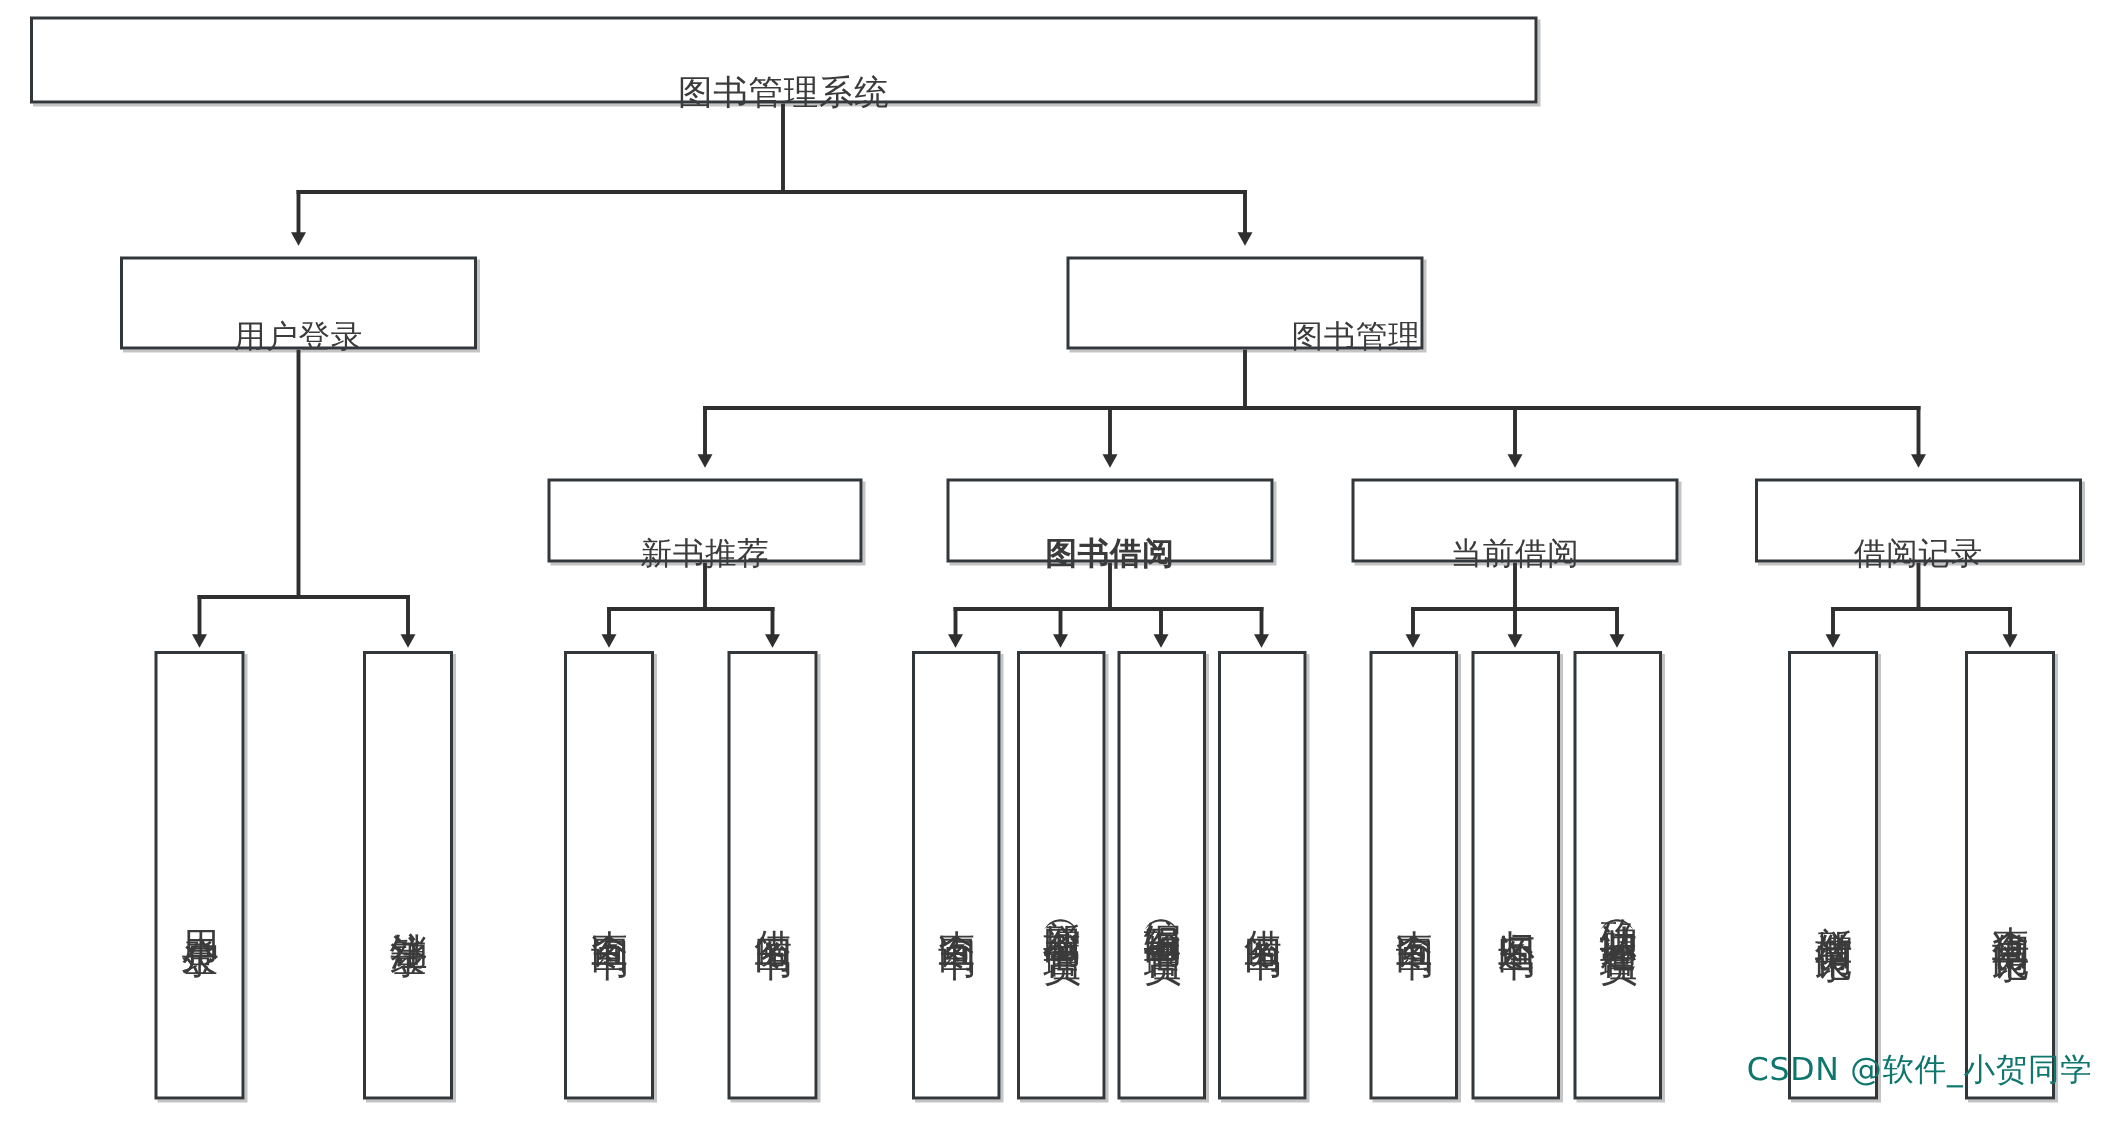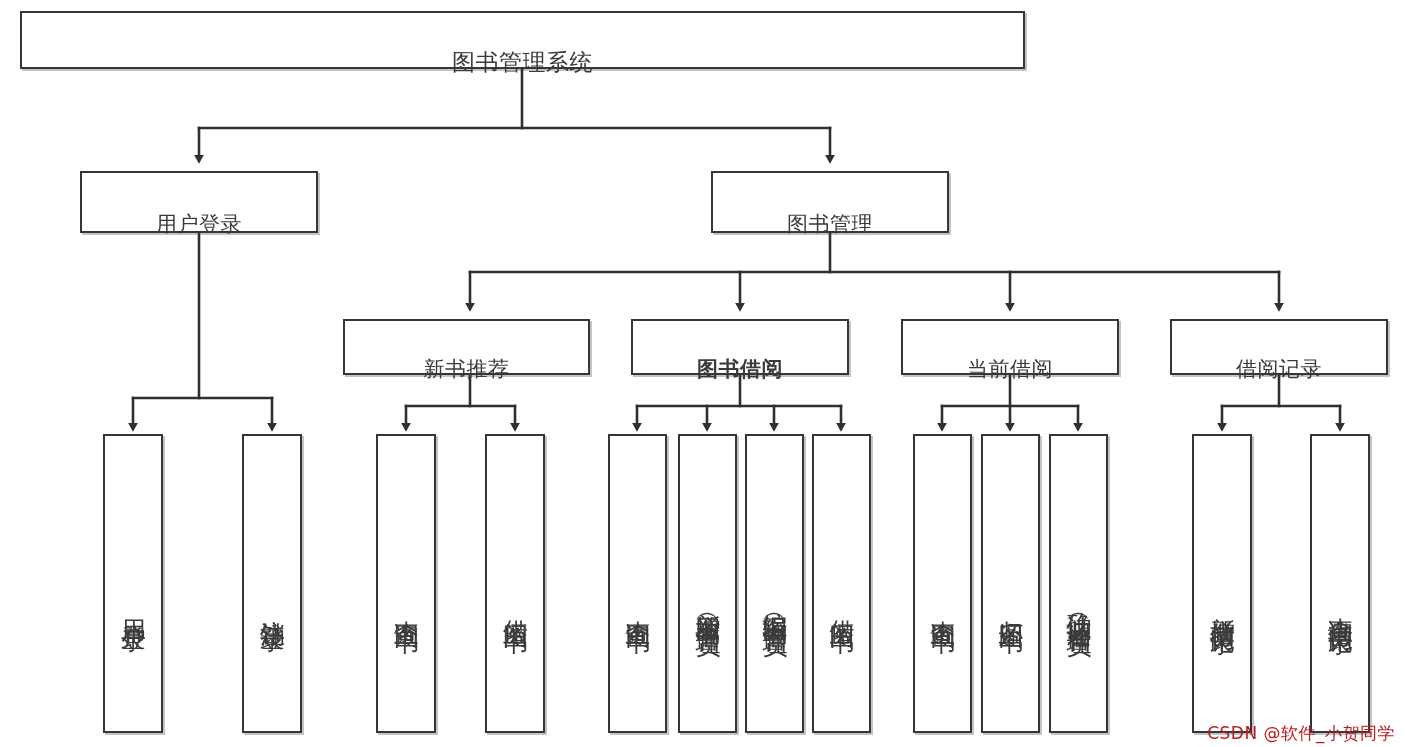--- a/index.html
+++ b/index.html
@@ -47,23 +47,23 @@
     font-size:25px;
     line-height:1.12;
     letter-spacing:3px;
     white-space:normal;
     max-height:268px;
   }
 
   #watermark{
     position:absolute;
     right:10px;
-    bottom:2px;
-    font-size:17px;
-    color:#b91c1c;
+    bottom:20px;
+    font-size:21px;
+    color:#0f766e;
     letter-spacing:0.5px;
     white-space:nowrap;
     pointer-events:none;
   }
 </style>
 </head>
 <body>
 
 <div id="diagram">
 
@@ -118,25 +118,25 @@
     </g>
   </svg>
 
   <div class="node root" style="left:20px;top:11px;width:1005px;height:58px;">
     <span class="label">图书管理系统</span>
   </div>
 
   <div class="node lvl2" style="left:80px;top:171px;width:238px;height:62px;">
     <span class="label">用户登录</span>
   </div>
-  <div class="node lvl2" style="left:711px;top:171px;width:238px;height:62px;">
+  <div class="node lvl2" style="left:711px;top:171px;width:238px;height:62px;justify-content:flex-end;">
     <span class="label">图书管理</span>
   </div>
 
-  <div class="node lvl3" style="left:343px;top:319px;width:247px;height:56px;">
+  <div class="node lvl3" style="left:365px;top:319px;width:210px;height:56px;">
     <span class="label">新书推荐</span>
   </div>
   <div class="node lvl3" style="left:631px;top:319px;width:218px;height:56px;font-weight:bold;">
     <span class="label">图书借阅</span>
   </div>
   <div class="node lvl3" style="left:1170px;top:319px;width:218px;height:56px;">
     <span class="label">借阅记录</span>
   </div>
   <div class="node lvl3" style="left:901px;top:319px;width:218px;height:56px;">
     <span class="label">当前借阅</span>

